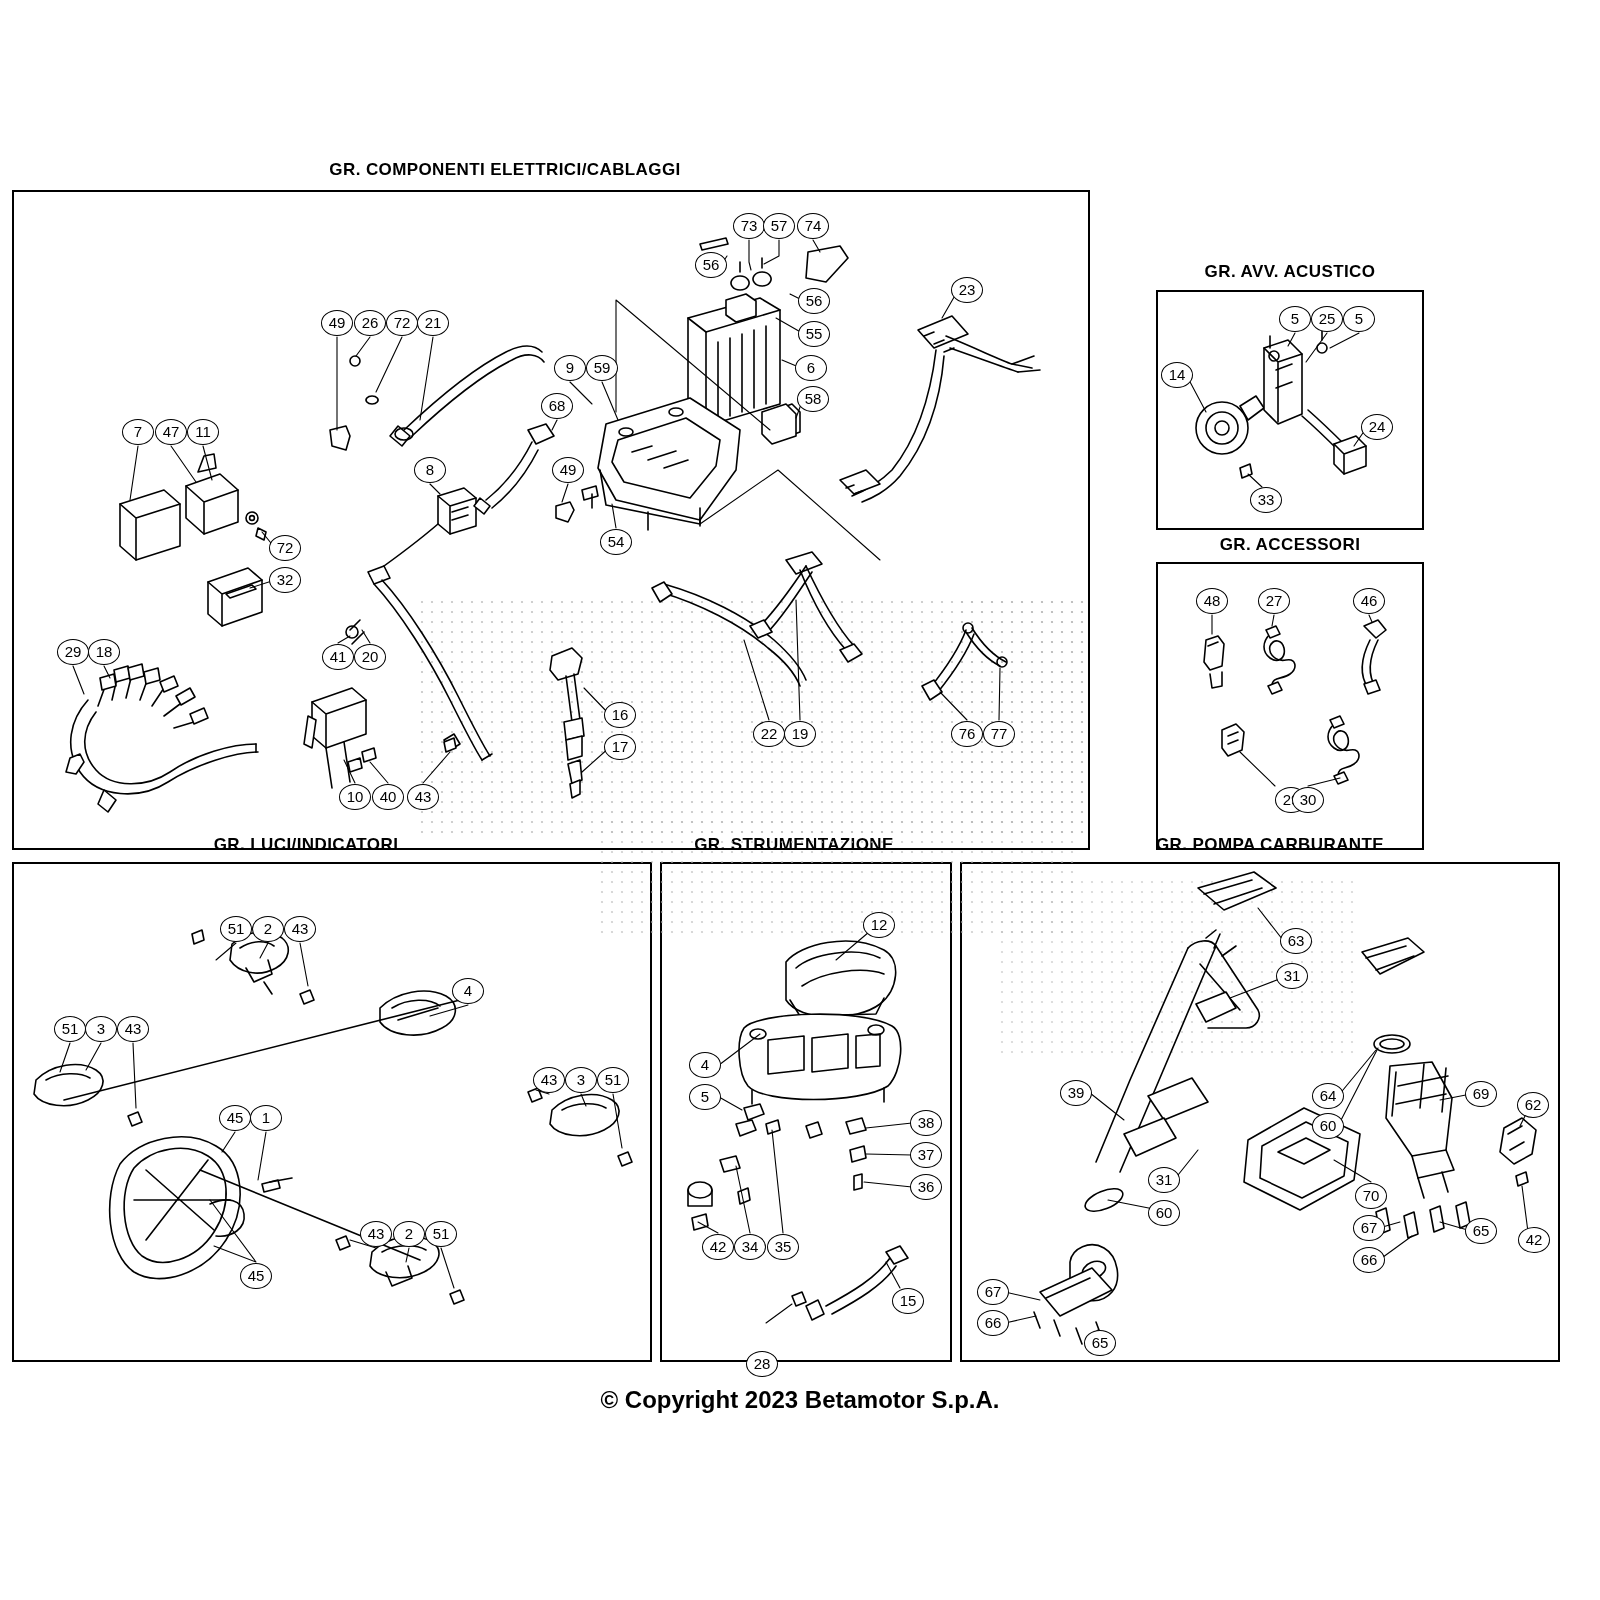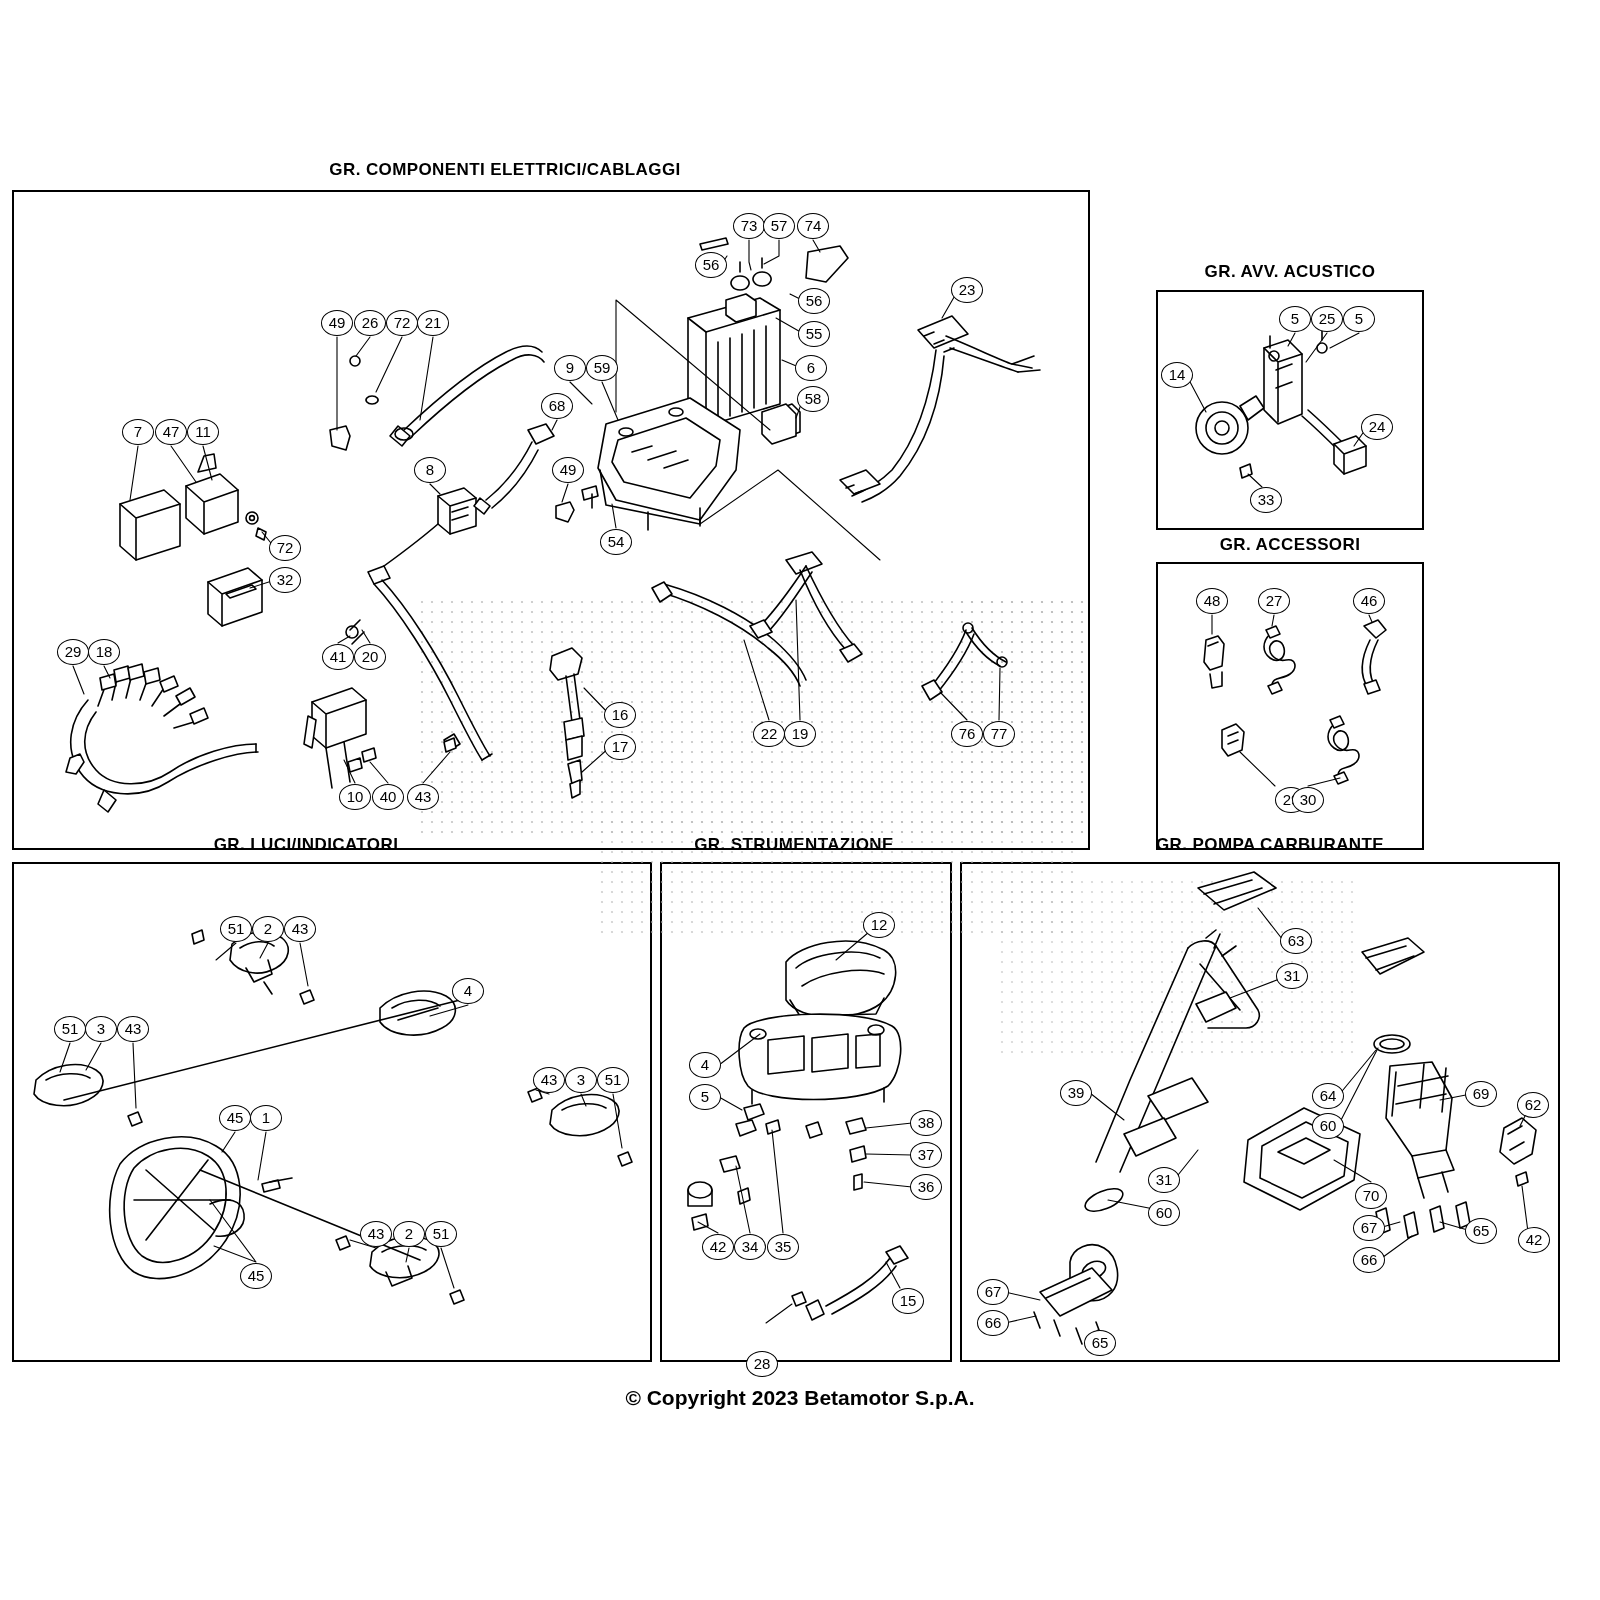--- a/index.html
+++ b/index.html
@@ -48,21 +48,21 @@
     line-height: 23px;
     text-align: center;
     transform: translate(-50%, -50%);
     z-index: 6;
   }
   .copyright {
     position: absolute;
     left: 800px;
     top: 1386px;
     transform: translateX(-50%);
-    font-size: 21px;
+    font-size: 24px;
     font-weight: bold;
     white-space: nowrap;
   }
   svg.art {
     position: absolute;
     left: 0; top: 0;
     width: 1600px;
     height: 1600px;
     overflow: visible;
     z-index: 1;

